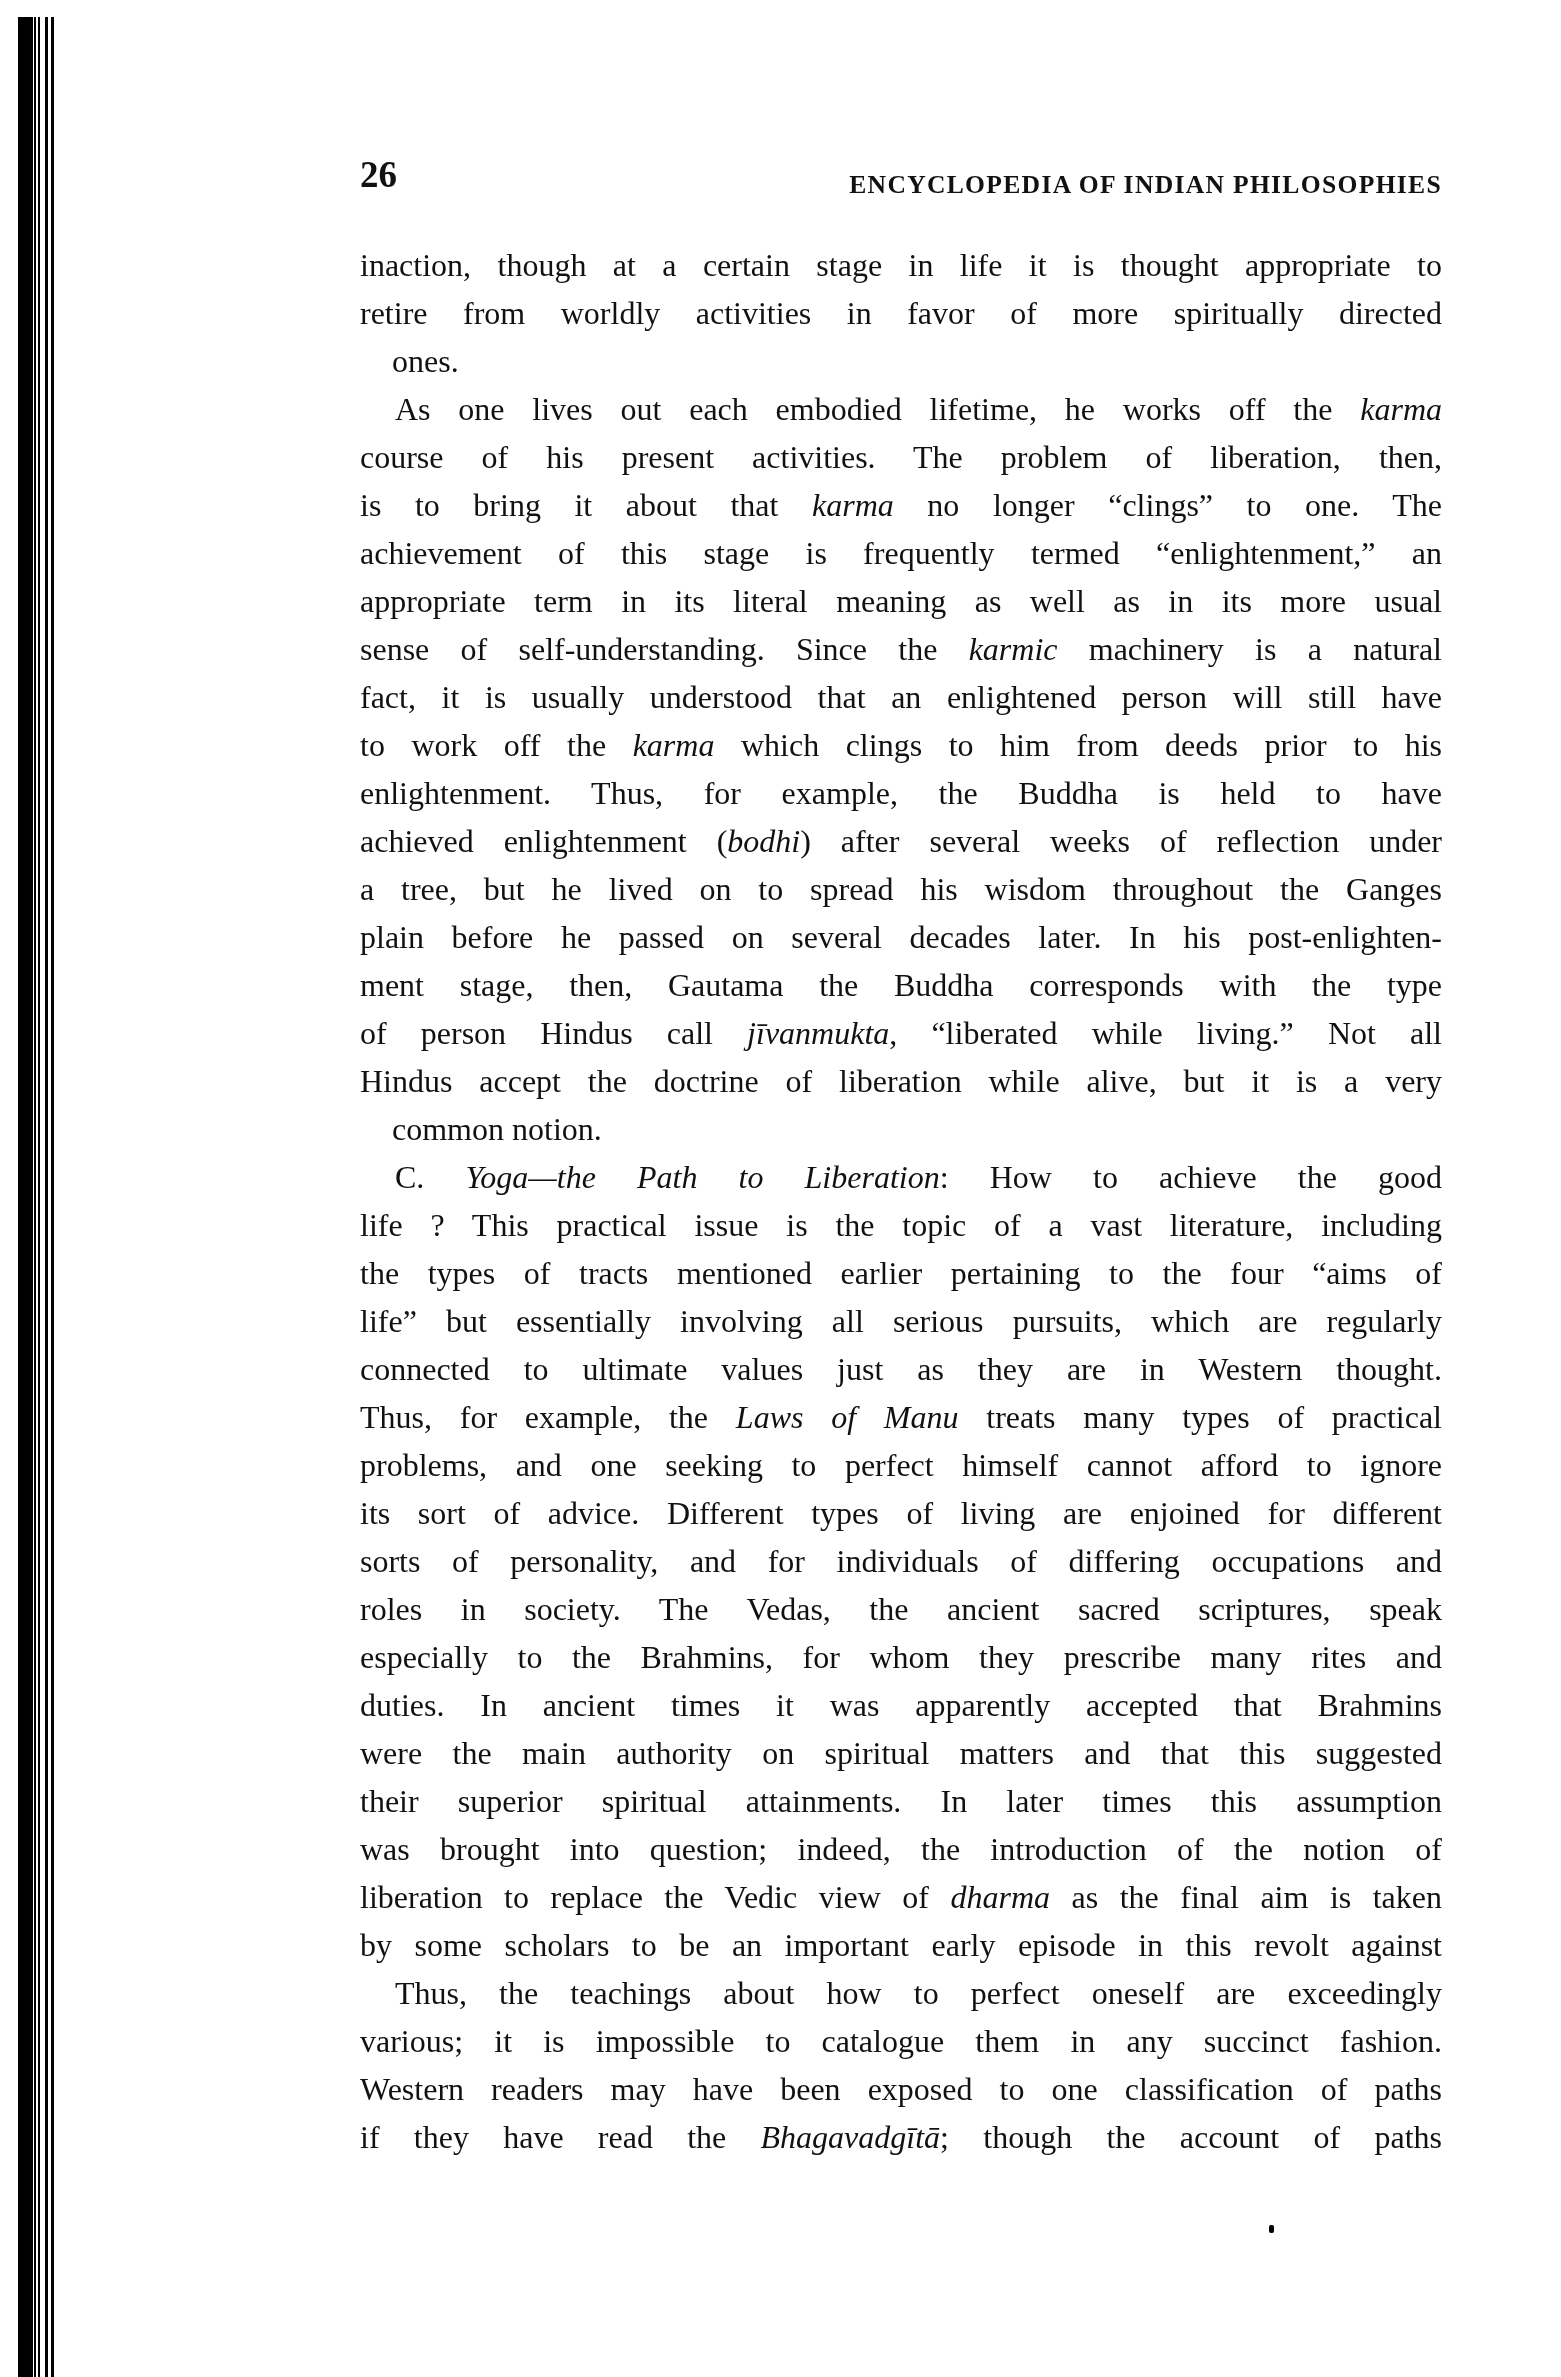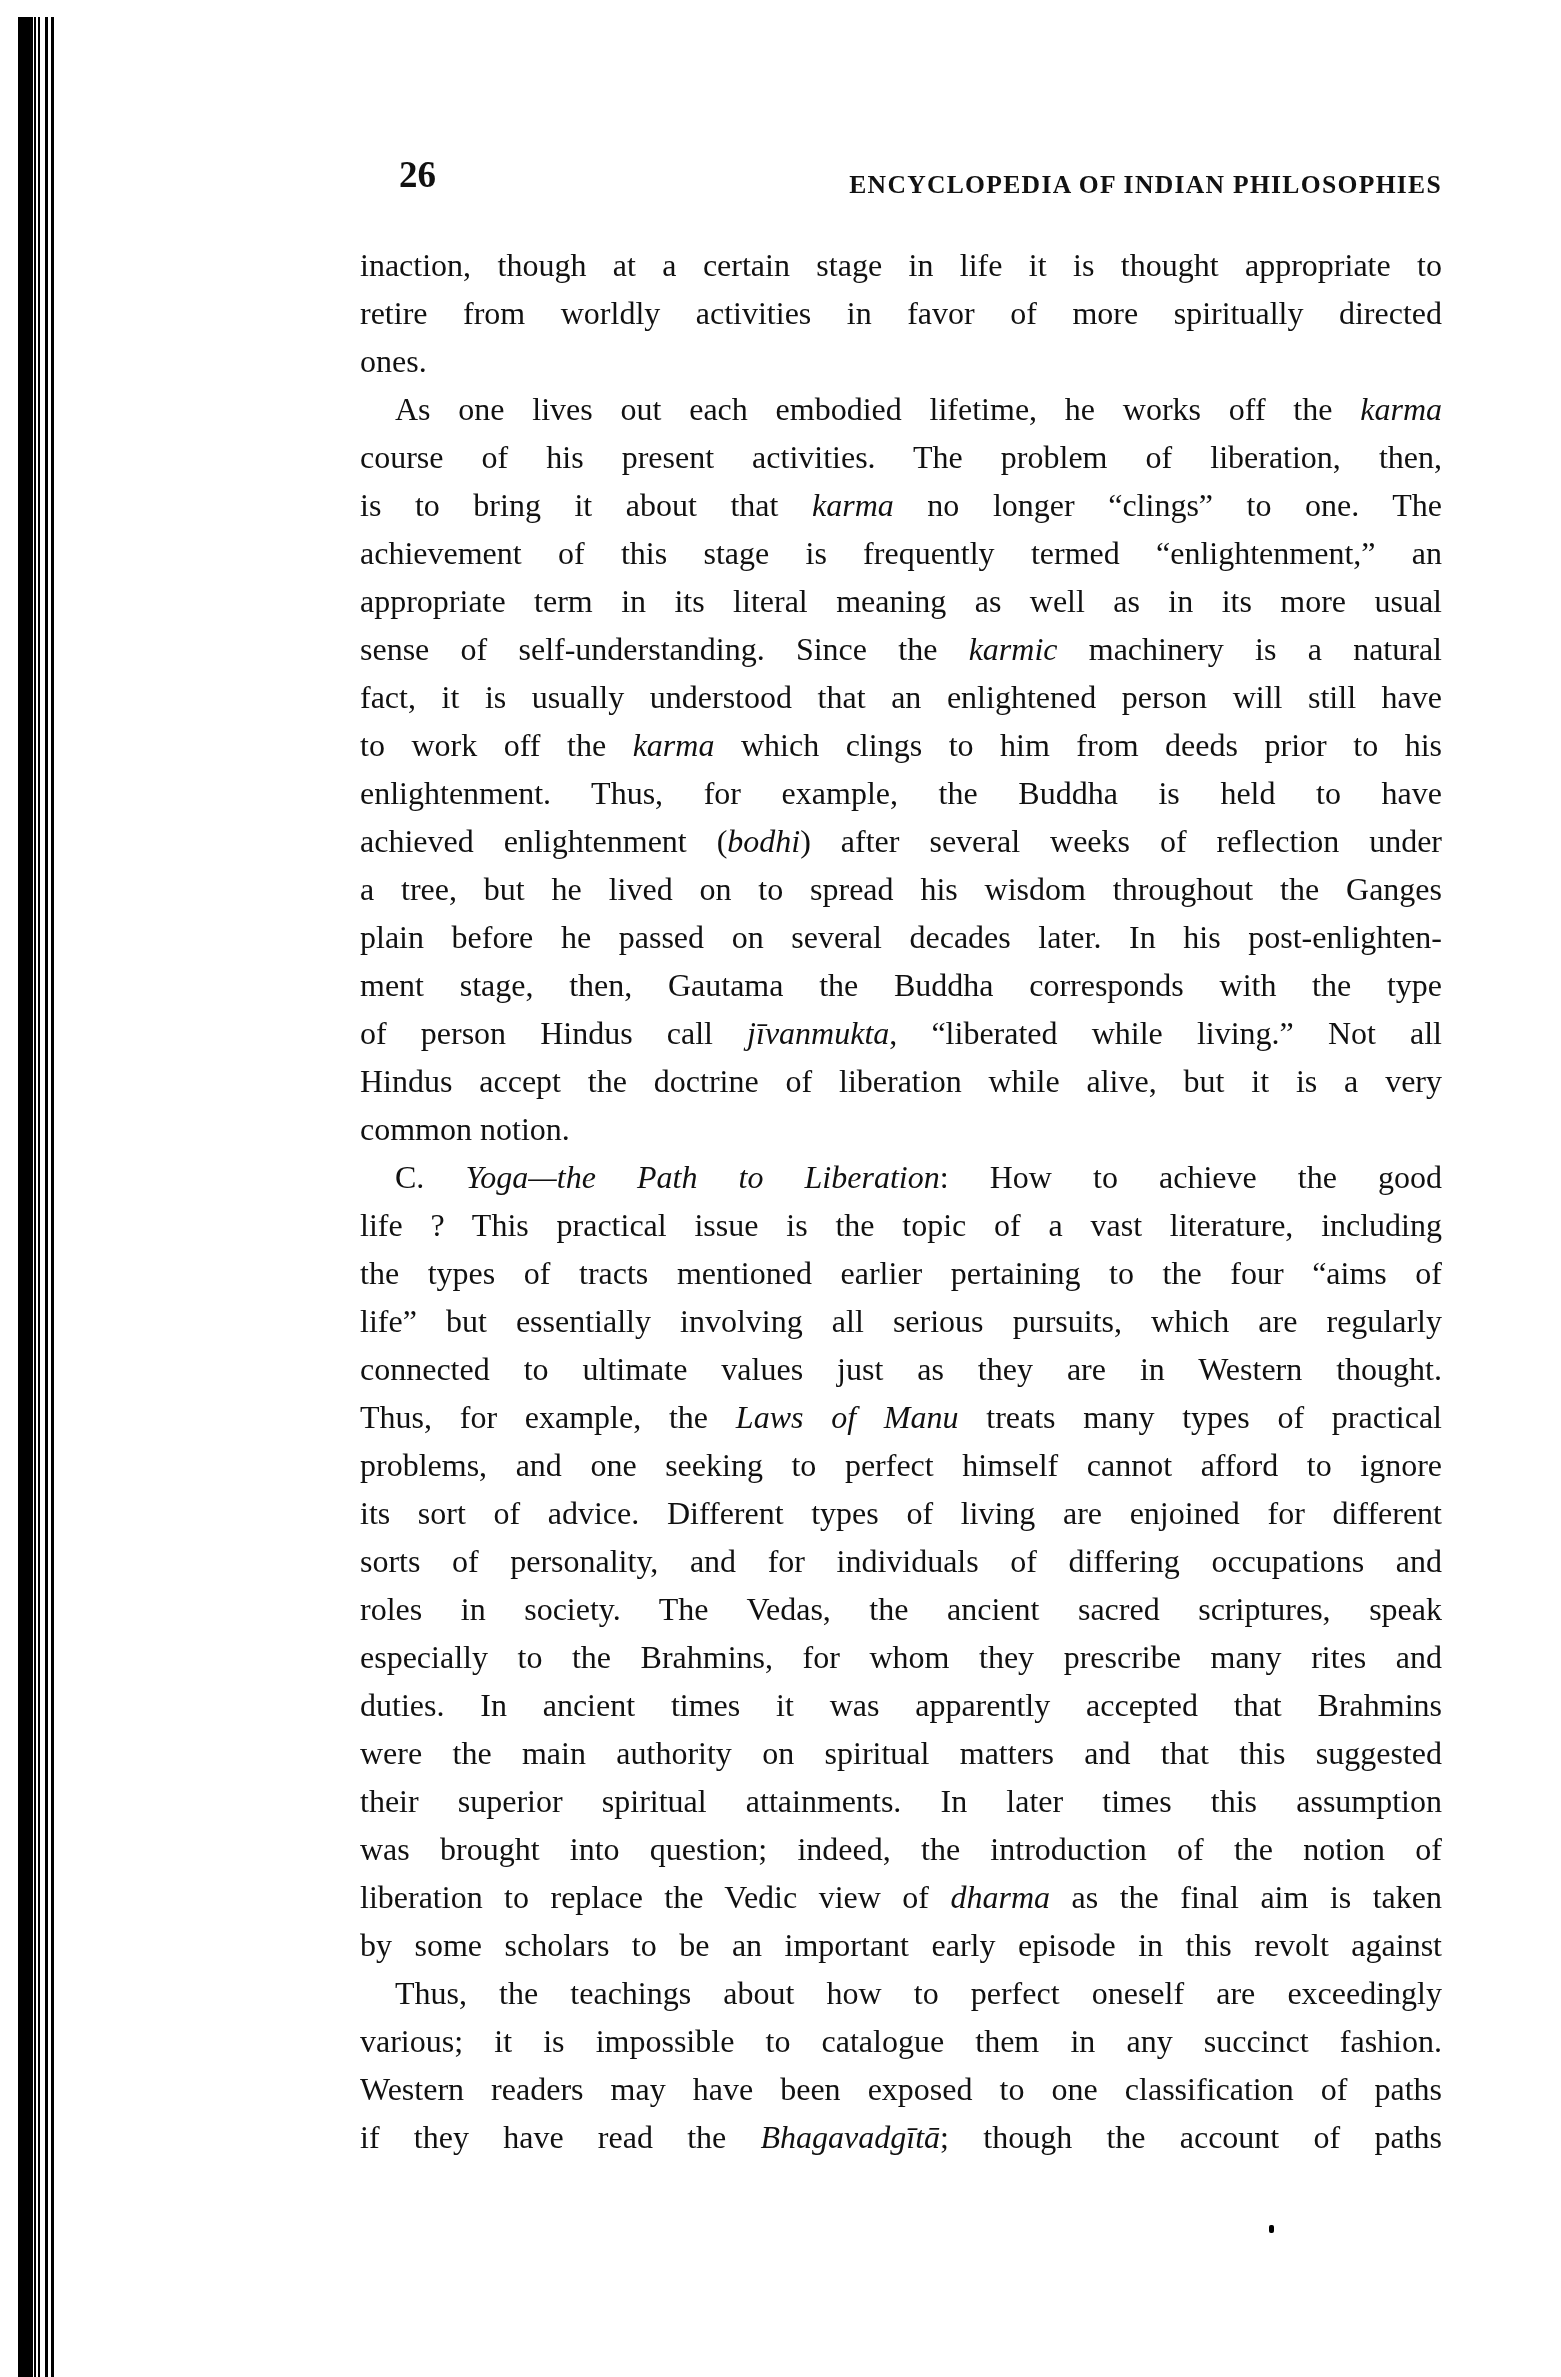--- a/index.html
+++ b/index.html
@@ -3,25 +3,25 @@
 <meta charset="utf-8">
 <style>
   html, body { margin: 0; padding: 0; }
   body {
     width: 1562px; height: 2377px; background: #ffffff; position: relative; overflow: hidden;
     font-family: "Liberation Serif", "DejaVu Serif", serif; color: #111111;
   }
   .binding { position: absolute; top: 17.3px; bottom: 0; left: 0; width: 58px; }
   .binding .bar { position: absolute; top: 0; bottom: 0; background: #000; }
   .page-header { position: absolute; left: 360px; top: 152px; width: 1082px; height: 45px; }
-  .page-number { position: absolute; left: 0; top: 0; font-size: 37px; line-height: 45px; font-weight: 600; margin-left: 39px; }
+  .page-number { position: absolute; left: 0; top: 0; font-size: 37px; line-height: 45px; font-weight: 600; }
   .running-title { position: absolute; right: 0; top: 14px; font-size: 25.6px; line-height: 38px; letter-spacing: 1.3px; font-variant: small-caps; font-weight: 600; }
   .body-text { position: absolute; left: 360px; top: 241px; width: 1082px; font-size: 32px; line-height: 48px; text-align: justify; }
   .line { display: block; height: 48px; white-space: nowrap; text-align: justify; text-align-last: justify; }
-  .line.last { text-align-last: left; }
+  .line.last { text-align-last: left; margin-left: 32px; }
   .line.indent { padding-left: 35px; }
   .stray-dot { position: absolute; width: 4.5px; height: 7.7px; background: #000; border-radius: 1.9px; }
 </style>
 </head>
 <body>
 
 <div class="binding">
   <div class="bar" style="left:18px;width:15.4px;"></div>
   <div class="bar" style="left:34px;width:1.9px;"></div>
   <div class="bar" style="left:38px;width:1.9px;"></div>

